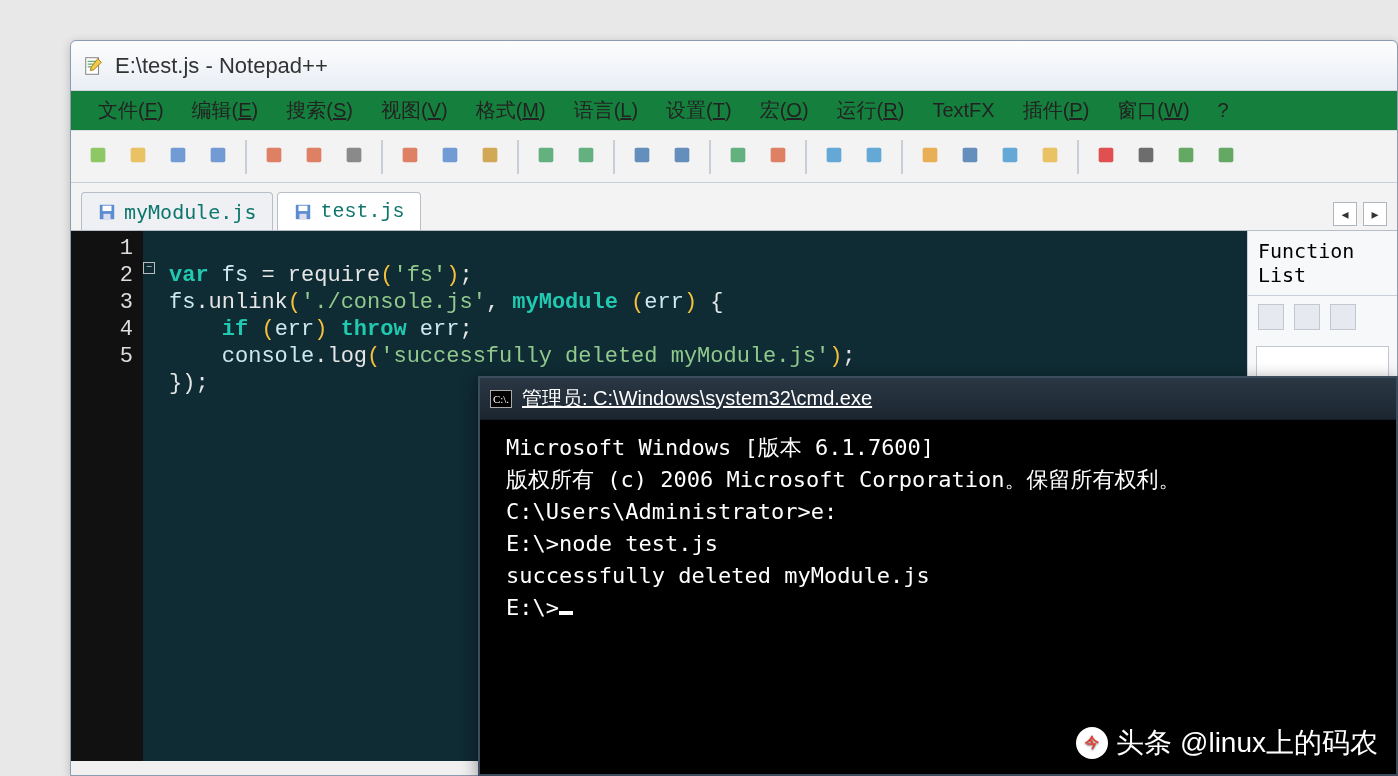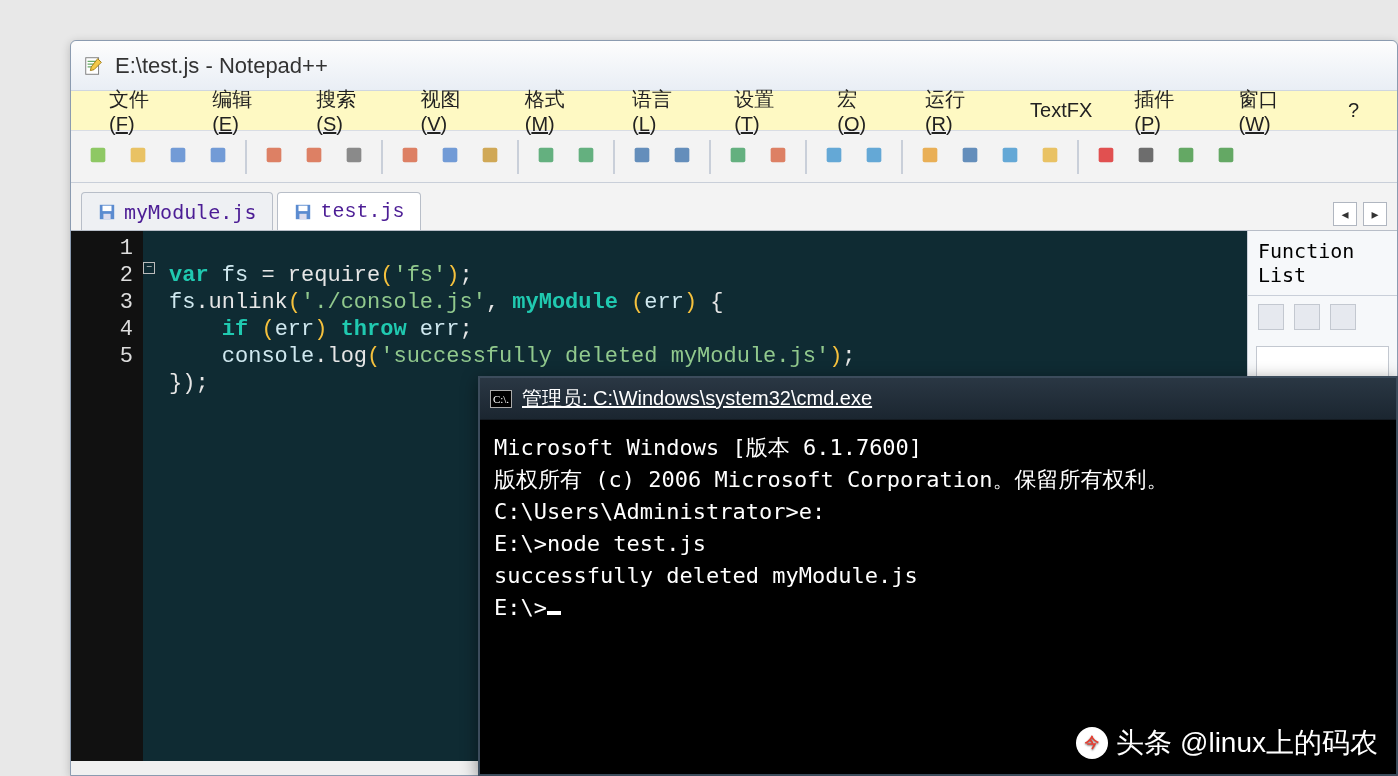--- a/index.html
+++ b/index.html
@@ -29,22 +29,22 @@
 .npp-titlebar .app-icon {
   width: 22px; height: 22px; margin-right: 10px;
   display: inline-flex; align-items: center; justify-content: center;
 }
 .npp-titlebar .title-text {
   font-size: 22px; color: #333;
 }
 
 .npp-menubar {
   height: 40px; display: flex; align-items: center;
-  padding: 0 24px; gap: 14px;
-  background: #fef9c3; border-bottom: 1px solid #d9dde4;
+  padding: 0 13px; gap: 0;
+  background: #15803d; border-bottom: 1px solid #d9dde4;
 }
 .menu-item {
   font-size: 20px; color: #222; padding: 4px 14px;
   border-radius: 2px; cursor: default;
 }
 .menu-item u { text-decoration: underline; }
 
 .npp-toolbar {
   height: 52px; display: flex; align-items: center;
   padding: 0 10px; gap: 6px;
@@ -63,21 +63,21 @@
 .npp-tabs {
   height: 48px; display: flex; align-items: flex-end;
   padding: 0 10px; background: #f3f3f3;
   border-bottom: 1px solid #b8bec8; position: relative;
 }
 .tab {
   height: 38px; padding: 0 16px;
   border: 1px solid #b8bec8; border-bottom: none;
   background: #eef0f3; margin-right: 4px;
   display: flex; align-items: center; gap: 8px;
-  font-family: Consolas, monospace; font-size: 20px; color: #4c1d95;
+  font-family: Consolas, monospace; font-size: 20px; color: #0f766e;
   border-radius: 4px 4px 0 0;
 }
 .tab.active { background: #fff; font-family: Liberation Mono, monospace; }
 .tab .disk-icon { width: 18px; height: 18px; display: inline-flex; }
 .tab-nav {
   margin-left: auto; display: flex; gap: 6px; padding-bottom: 4px;
 }
 .tab-nav .nav-btn {
   width: 24px; height: 24px; border: 1px solid #b0b6c0;
   background: #fff; display: flex; align-items: center; justify-content: center;
@@ -148,21 +148,21 @@
 .cmd-titlebar .cmd-icon {
   width: 22px; height: 18px; background: #000; color: #fff;
   border: 1px solid #aaa; font-size: 11px; font-family: Consolas;
   display: flex; align-items: center; justify-content: center;
   margin-right: 10px;
 }
 .cmd-titlebar .cmd-title {
   color: #fff; font-size: 20px; text-decoration: underline;
 }
 .cmd-body {
-  padding: 12px 14px;
+  padding: 12px 26px;
   font-family: Consolas, "SimSun", monospace;
   font-size: 22px; line-height: 32px; color: #fff;
   white-space: pre-wrap;
 }
 .cursor { display:inline-block; width:14px; height:4px; background:#fff; vertical-align: baseline; }
 
 
 .watermark {
   position: absolute; right: 20px; bottom: 14px;
   color: #fff; font-size: 28px; display:flex; align-items:center; gap:8px;

